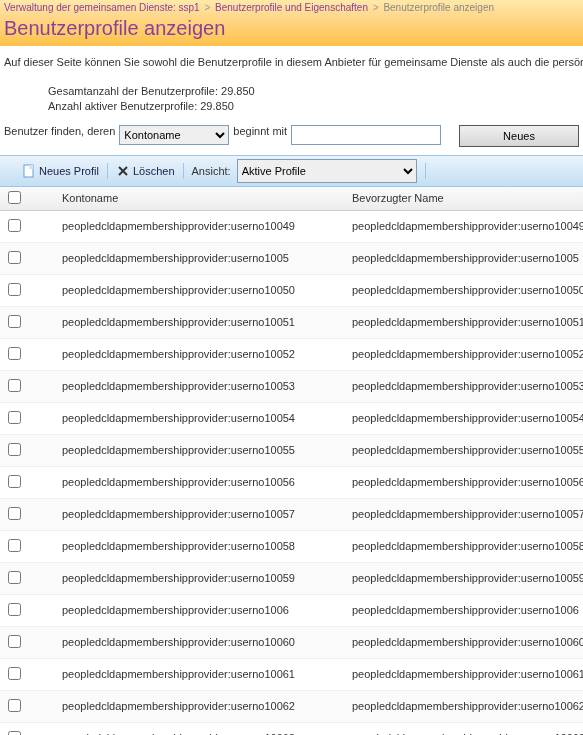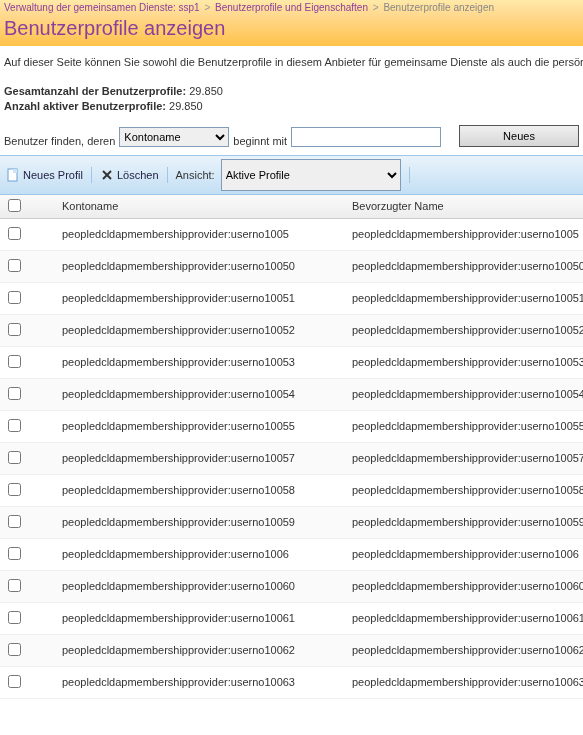--- a/index.html
+++ b/index.html
@@ -32,25 +32,25 @@
     font-size: 11px;
     color: #333;
     white-space: nowrap;
     overflow: hidden;
   }
   .stats {
     padding: 12px 4px 0 4px;
     font-size: 11px;
     line-height: 1.4;
   }
-  .stats .label { font-weight: bold; }
+  .stats .label { font-weight: normal; margin-left: 44px; }
   .search-row {
     padding: 10px 4px 8px 4px;
     display: flex;
-    align-items: flex-end;
+    align-items: flex-start;
     gap: 4px;
     font-size: 11px;
   }
   .search-row select {
     font-size: 11px;
     height: 20px;
     border: 1px solid #7f9db9;
     width: 110px;
   }
   .search-row input[type="text"] {
@@ -68,41 +68,41 @@
     background: linear-gradient(to bottom, #f0f0f0, #d6d6d6);
     cursor: pointer;
     margin-left: auto;
   }
   .toolbar {
     display: flex;
     align-items: center;
     background: linear-gradient(to bottom, #eaf3fb 0%, #c3dff4 100%);
     border-top: 1px solid #9ec6e8;
     border-bottom: 1px solid #9ec6e8;
-    padding: 3px 6px;
+    padding: 3px 22px;
     gap: 6px;
   }
   .toolbar .tb-item {
     display: flex;
     align-items: center;
     gap: 3px;
     color: #224;
     cursor: pointer;
     font-size: 11px;
     white-space: nowrap;
   }
   .toolbar .tb-sep {
     width: 1px;
     height: 16px;
     background: #9ec6e8;
     margin: 0 2px;
   }
   .toolbar select {
     font-size: 11px;
-    height: 32px;
+    height: 24px;
     border: 1px solid #7f9db9;
     width: 180px;
   }
   .icon { display: inline-block; width: 14px; height: 14px; }
   .table-wrap { }
   table { border-collapse: collapse; width: 100%; table-layout: fixed; }
   thead tr {
     background: linear-gradient(to bottom, #fafafa, #ececec);
   }
   th {
@@ -205,20 +205,26 @@
         <th class="chk"><input type="checkbox" style=""></th>
         <th class="spacer"></th>
         <th>Kontoname</th>
         <th>Bevorzugter Name</th>
       </tr>
     </thead>
     <tbody id="profiles-body">
         <tr>
           <td class="chk"><input type="checkbox" style=""></td>
           <td></td>
+          <td>peopledcldapmembershipprovider:userno10049</td>
+          <td>peopledcldapmembershipprovider:userno10049</td>
+        </tr>
+        <tr>
+          <td class="chk"><input type="checkbox" style=""></td>
+          <td></td>
           <td>peopledcldapmembershipprovider:userno1005</td>
           <td>peopledcldapmembershipprovider:userno1005</td>
         </tr>
         <tr>
           <td class="chk"><input type="checkbox" style=""></td>
           <td></td>
           <td>peopledcldapmembershipprovider:userno10050</td>
           <td>peopledcldapmembershipprovider:userno10050</td>
         </tr>
         <tr>
@@ -247,20 +253,26 @@
         </tr>
         <tr>
           <td class="chk"><input type="checkbox" style=""></td>
           <td></td>
           <td>peopledcldapmembershipprovider:userno10055</td>
           <td>peopledcldapmembershipprovider:userno10055</td>
         </tr>
         <tr>
           <td class="chk"><input type="checkbox" style=""></td>
           <td></td>
+          <td>peopledcldapmembershipprovider:userno10056</td>
+          <td>peopledcldapmembershipprovider:userno10056</td>
+        </tr>
+        <tr>
+          <td class="chk"><input type="checkbox" style=""></td>
+          <td></td>
           <td>peopledcldapmembershipprovider:userno10057</td>
           <td>peopledcldapmembershipprovider:userno10057</td>
         </tr>
         <tr>
           <td class="chk"><input type="checkbox" style=""></td>
           <td></td>
           <td>peopledcldapmembershipprovider:userno10058</td>
           <td>peopledcldapmembershipprovider:userno10058</td>
         </tr>
         <tr>

